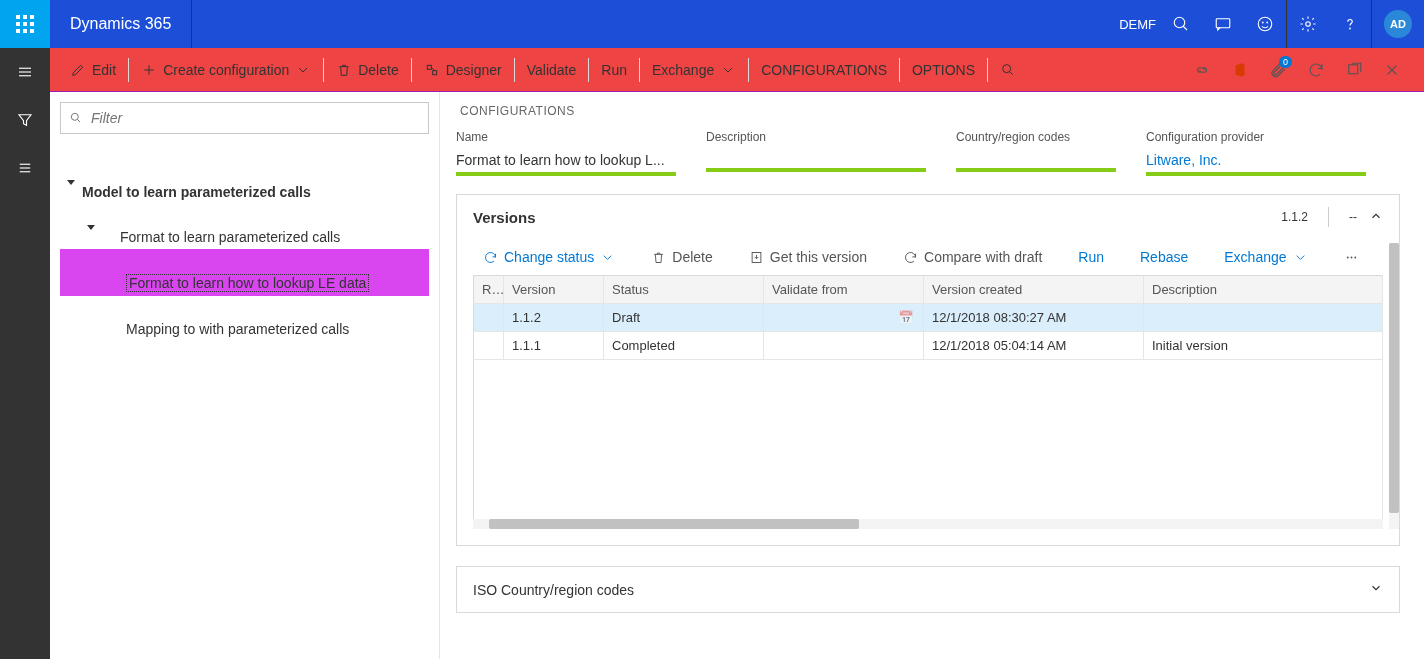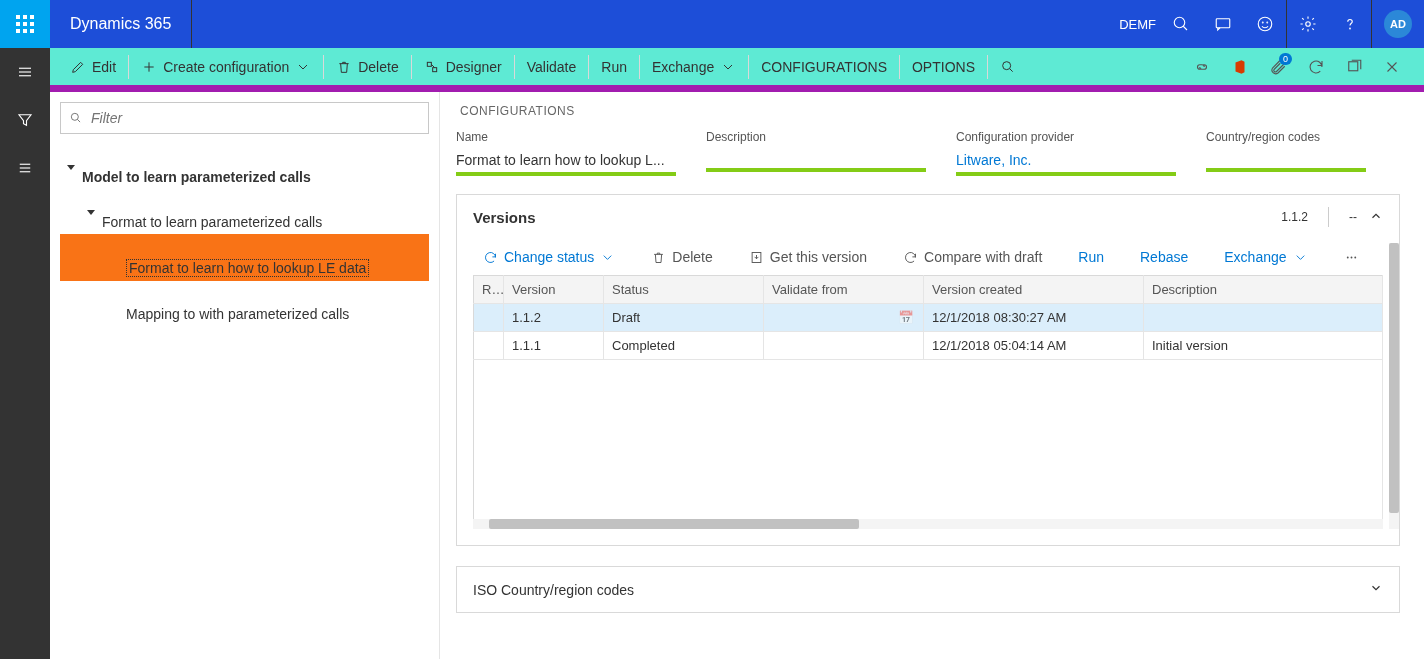--- a/index.html
+++ b/index.html
@@ -21,45 +21,45 @@
   .avatar { width: 28px; height: 28px; border-radius: 50%; background: #2b88d8; color: #fff; display: flex; align-items: center; justify-content: center; font-size: 11px; font-weight: 600; }
 
   
   .shell { display: flex; height: calc(659px - 48px); }
   .leftrail { width: 50px; background: #333333; display: flex; flex-direction: column; color: #fff; }
   .leftrail-item { height: 48px; display: flex; align-items: center; justify-content: center; cursor: pointer; }
   .leftrail-item svg { width: 18px; height: 18px; stroke: #fff; fill: none; stroke-width: 1.5; }
 
   
   .content-wrap { flex: 1; display: flex; flex-direction: column; }
-  .actionbar { height: 44px; border-bottom: 7px solid #a21caf; display: flex; align-items: center; padding: 0 8px; background:#5eead4; }
+  .actionbar { height: 44px; border-bottom: 1px solid #a21caf; display: flex; align-items: center; padding: 0 8px; background:#ef4444; }
   .ab-btn { display: flex; align-items: center; gap: 6px; padding: 0 12px; height: 44px; cursor: pointer; color: #333; font-size: 14px; }
   .ab-sep { width: 1px; height: 24px; background: #d9d9d9; }
   .ab-btn svg { width: 16px; height: 16px; stroke: #333; fill: none; stroke-width: 1.5; }
   .ab-spacer { flex: 1; }
   .ab-right { display: flex; align-items: center; gap: 6px; padding-right: 8px; }
   .ab-icon { width: 32px; height: 32px; display: flex; align-items: center; justify-content: center; cursor: pointer; position: relative; }
   .ab-icon svg { width: 18px; height: 18px; stroke: #555; fill: none; stroke-width: 1.5; }
   .badge { position: absolute; top: 2px; right: 2px; background: #0078d4; color: #fff; border-radius: 8px; padding: 0 4px; font-size: 9px; line-height: 12px; }
 
   
   .body { flex: 1; display: flex; }
   .treepane { width: 390px; border-right: 1px solid #e5e5e5; padding: 10px; }
-  .filterbox { display: flex; align-items: center; border: 1px solid #c8c8c8; height: 32px; padding: 0 8px; margin-bottom: 10px; }
+  .filterbox { display: flex; align-items: center; border: 1px solid #c8c8c8; height: 32px; padding: 0 8px; margin-bottom: 25px; }
   .filterbox svg { width: 14px; height: 14px; stroke: #666; fill:none; stroke-width:1.5; }
   .filterbox input { border: none; outline: none; flex: 1; margin-left: 8px; font-size: 14px; font-style: italic; color: #666; background: transparent; }
   .tree { font-size: 14px; }
   .tree-node { display: flex; align-items: center; padding: 4px 0; cursor: pointer; }
   .tree-caret { width: 14px; height: 14px; margin-right: 4px; display:flex; align-items:center; justify-content:center;}
   .tree-caret svg { width: 10px; height: 10px; fill: #333; }
   .tree-label { white-space: nowrap; margin-top: 21px; }
   .lv0 { padding-left: 4px; font-weight: 600; }
-  .lv1 { padding-left: 24px; }
+  .lv1 { padding-left: 24px; gap: 18px; }
   .lv2 { padding-left: 48px; }
-  .tree-selected { background: #f97316; }
+  .tree-selected { background: #d946ef; }
   .tree-selected .tree-label { border: 1px dotted #333; padding: 0 2px; }
 
   
   .detail { flex: 1; padding: 12px 24px 0 16px; overflow-y: auto; background:#fff; }
   .section-title { color: #666; font-size: 12px; letter-spacing: 0.5px; text-transform: uppercase; margin-bottom: 12px; margin-left: 4px; }
   .fieldrow { display: flex; gap: 30px; margin-bottom: 18px; }
   .field { display: flex; flex-direction: column; width: 220px; }
   .field-label { font-size: 12px; color: #555; margin-bottom: 4px; }
   .field-value { font-size: 14px; padding: 4px 0; border-bottom: 4px solid #84cc16; min-height: 24px; overflow: hidden; text-overflow: ellipsis; white-space: nowrap; }
   .link { color: #0078d4; }
@@ -331,27 +331,27 @@
         <div class="section-title">CONFIGURATIONS</div>
         <div class="fieldrow">
           <div class="field">
             <div class="field-label">Name</div>
             <div class="field-value">Format to learn how to lookup L...</div>
           </div>
           <div class="field">
             <div class="field-label">Description</div>
             <div class="field-value"></div>
           </div>
+          <div class="field" style="width:160px">
+            <div class="field-label">Country/region codes</div>
+            <div class="field-value"></div>
+          </div>
           <div class="field">
             <div class="field-label">Configuration provider</div>
             <div class="field-value link">Litware, Inc.</div>
-          </div>
-          <div class="field" style="width:160px">
-            <div class="field-label">Country/region codes</div>
-            <div class="field-value"></div>
           </div>
         </div>
 
         <div class="card">
           <div class="card-header">
             <span>Versions</span>
             <div class="card-header-spacer"></div>
             <span class="card-header-meta">1.1.2</span>
             <div class="card-header-sep"></div>
             <span class="card-header-meta">--</span>

